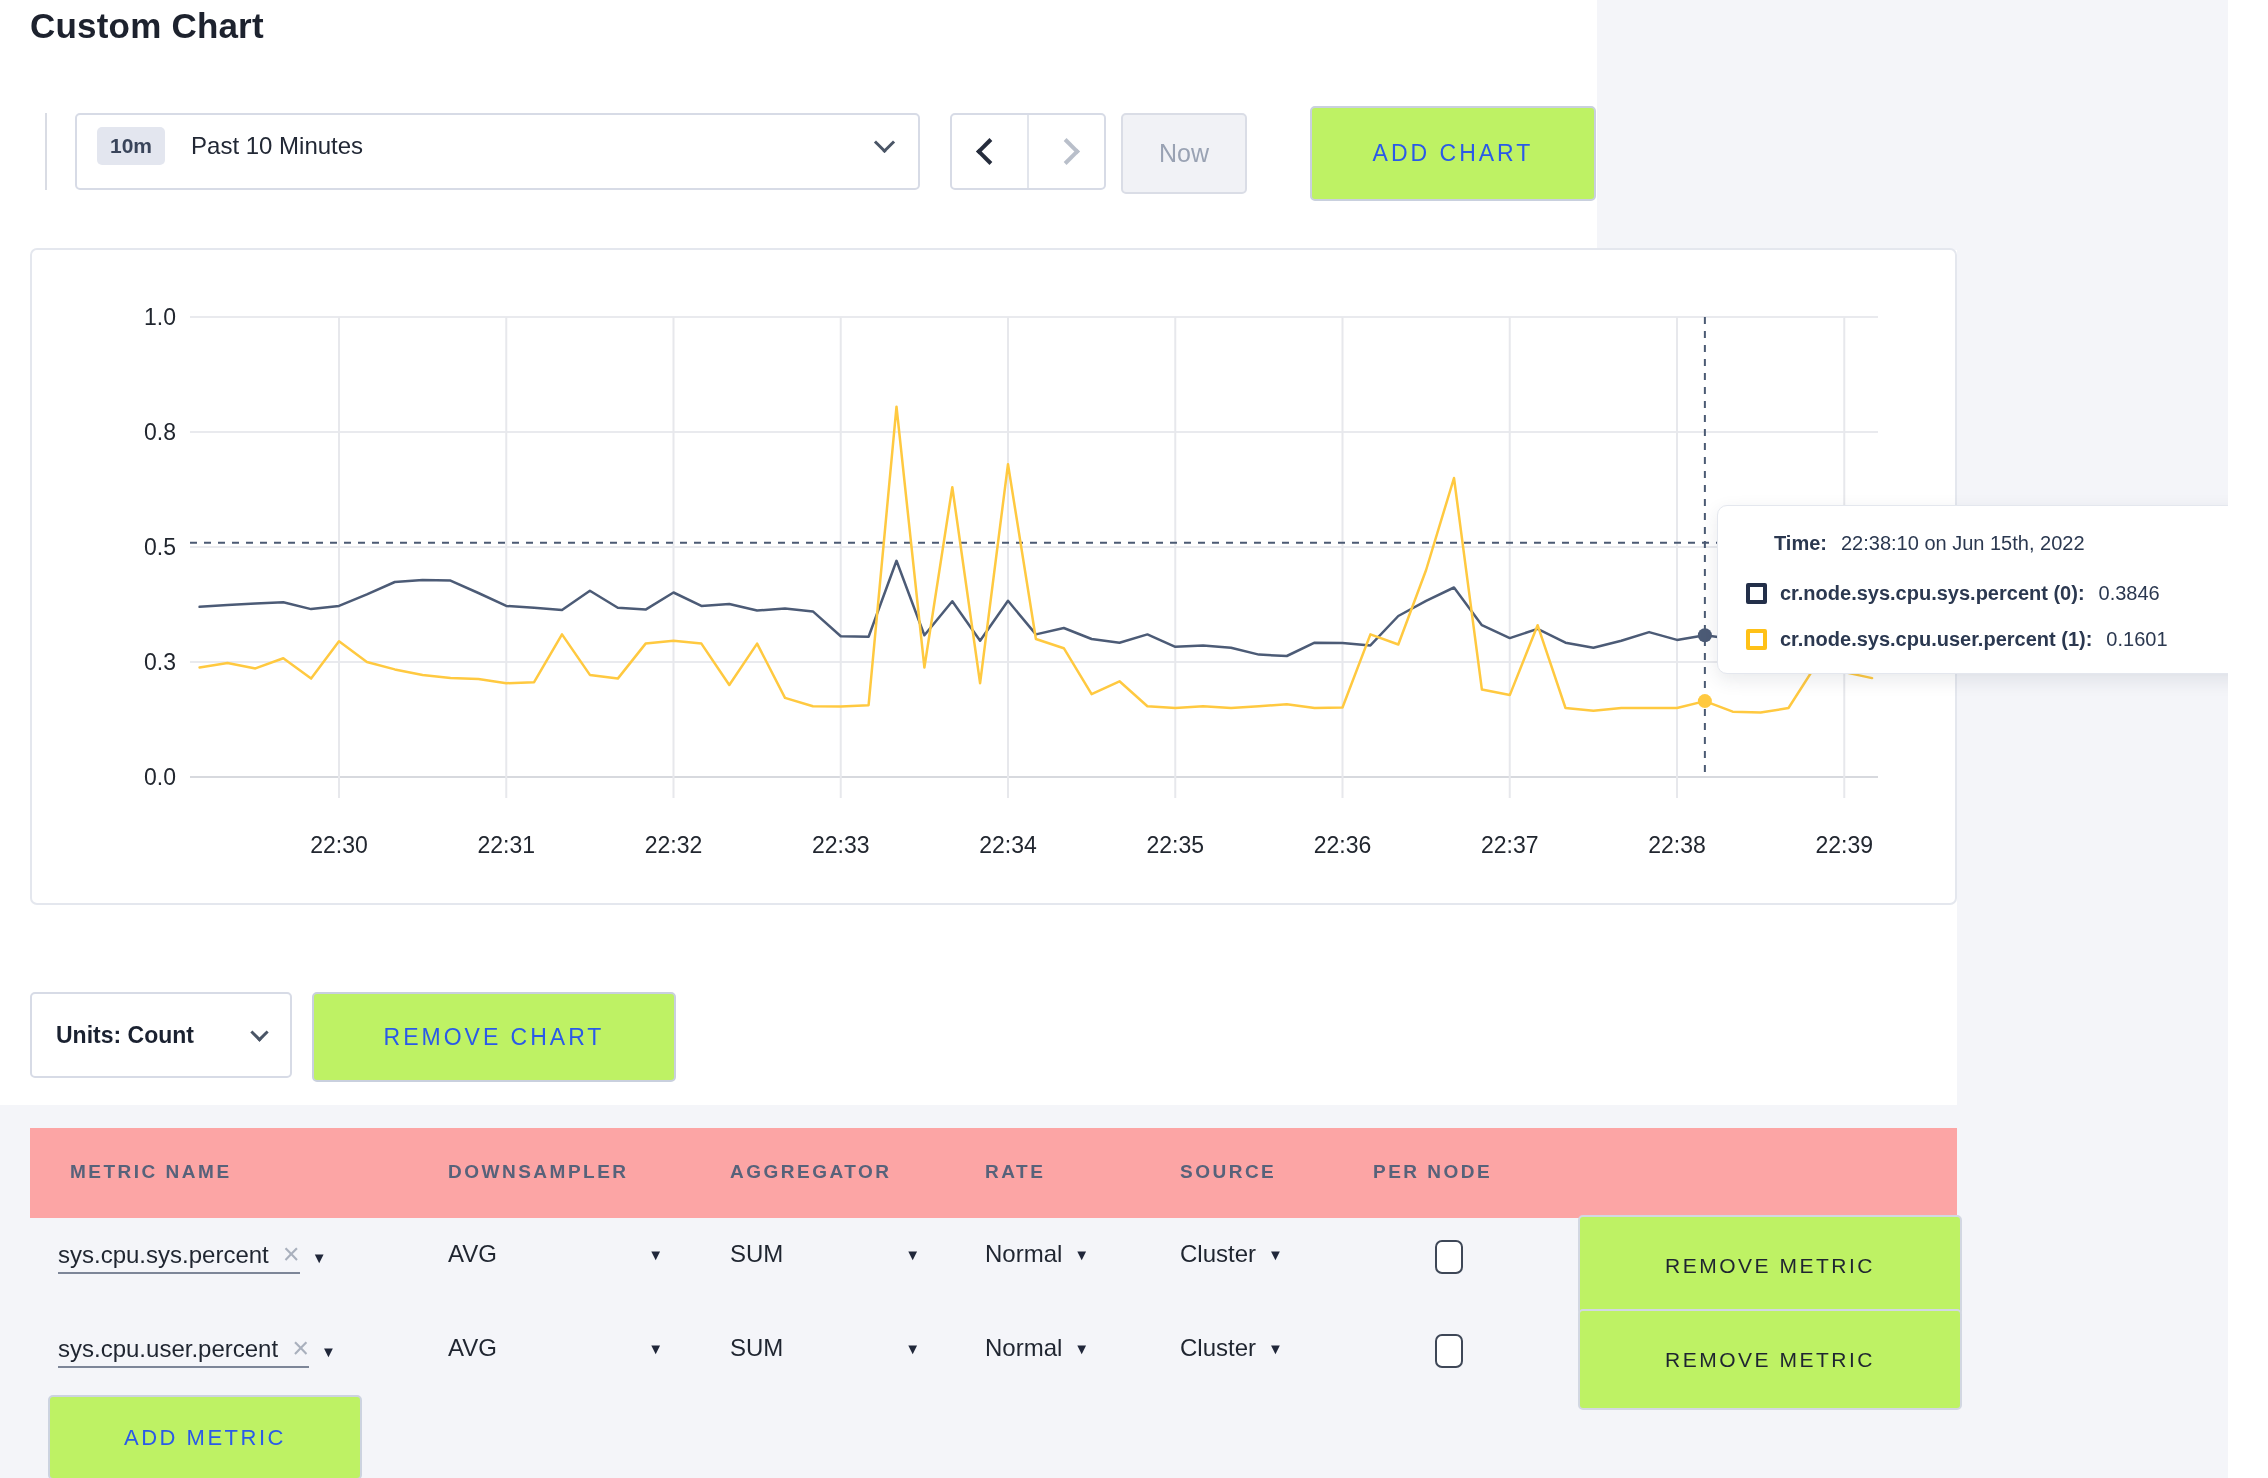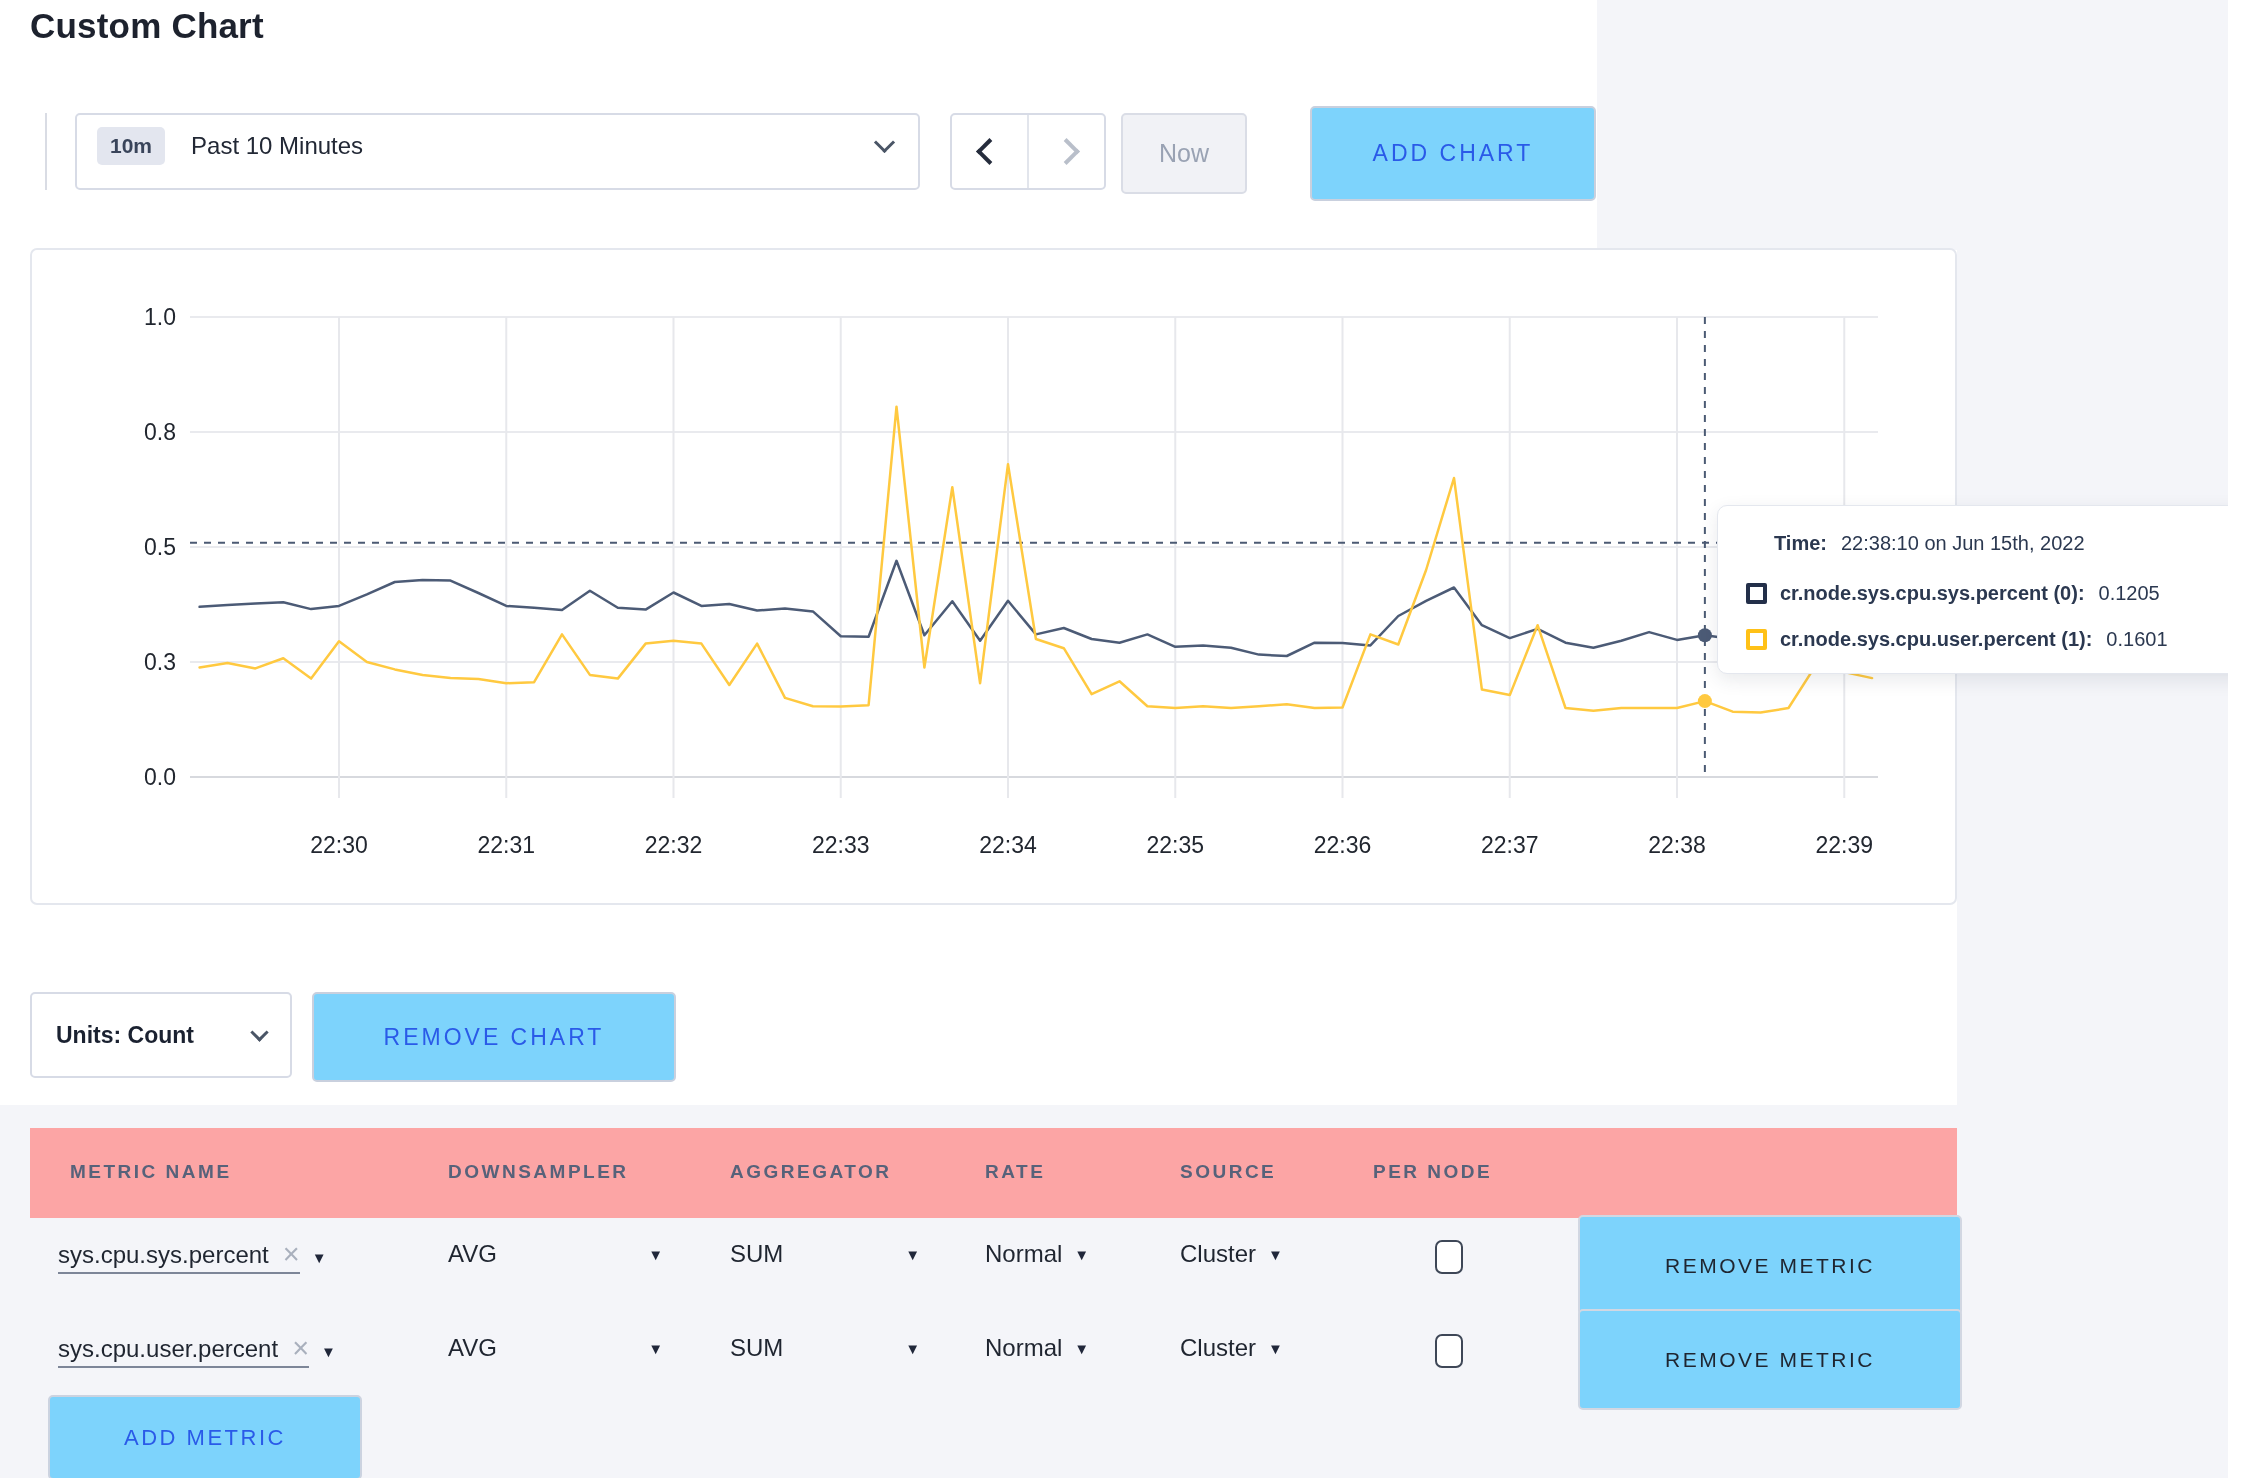--- a/index.html
+++ b/index.html
@@ -16,21 +16,21 @@
   .range-label{margin-left:26px;font-size:24px;color:#222835;}
   .chev{display:inline-block;width:12px;height:12px;border-right:3px solid #4a5566;border-bottom:3px solid #4a5566;transform:rotate(45deg);margin-top:-6px;}
   .spacer{flex:1;}
   .arrow-group{left:950px;top:113px;width:156px;height:77px;background:#fff;border:2px solid #d7dbe6;border-radius:5px;display:flex;box-sizing:border-box;}
   .arrow-cell{flex:1;display:flex;align-items:center;justify-content:center;cursor:pointer;}
   .arrow-cell.first{border-right:2px solid #e2e5ec;}
   .chev-left{display:inline-block;width:15px;height:15px;border-left:4px solid #252c3c;border-bottom:4px solid #252c3c;transform:rotate(45deg);}
   .chev-right{display:inline-block;width:15px;height:15px;border-right:4px solid #b9bfca;border-top:4px solid #b9bfca;transform:rotate(45deg);}
   .now-btn{left:1121px;top:113px;width:122px;height:77px;background:#f1f2f6;border:2px solid #dadde6;border-radius:5px;
            display:flex;align-items:center;justify-content:center;font-size:25px;color:#99a2b3;}
-  .blue-btn{background:#7dd3fc;border:2px solid #c9d0de;border-radius:5px;display:flex;align-items:center;justify-content:center;
+  .blue-btn{background:#bef264;border:2px solid #c9d0de;border-radius:5px;display:flex;align-items:center;justify-content:center;
             color:#2a5ae8;font-weight:500;cursor:pointer;}
   .add-chart{left:1310px;top:106px;width:282px;height:91px;font-size:23px;letter-spacing:3px;}
   
   .chart-card{left:30px;top:248px;width:1927px;height:657px;background:#fff;border:2px solid #e4e7ee;border-radius:7px;box-sizing:border-box;}
   svg text.tick{font-family:"Liberation Sans",sans-serif;font-size:23px;fill:#21262f;}
   .tooltip{left:1717px;top:505px;width:546px;height:167px;background:#fff;border:1px solid #e4e7ee;border-radius:10px;
            box-shadow:0 6px 18px rgba(40,50,70,.10);z-index:6;font-size:20px;color:#2b3850;}
   .tt-row{position:absolute;left:28px;display:flex;align-items:center;}
   .tt-label{font-weight:700;}
   .tt-value{margin-left:14px;font-weight:400;}
@@ -123,21 +123,21 @@
     </svg>
 
   <div class="abs tooltip">
     <div class="tt-row" style="top:26px;left:56px;">
       <span class="tt-label">Time:</span>
       <span class="tt-value">22:38:10 on Jun 15th, 2022</span>
     </div>
     <div class="tt-row" style="top:76px;">
       <span class="swatch" style="border-color: rgb(35, 47, 73);"></span>
       <span class="tt-label">cr.node.sys.cpu.sys.percent (0):</span>
-      <span class="tt-value">0.1205</span>
+      <span class="tt-value">0.3846</span>
     </div>
     <div class="tt-row" style="top:122px;">
       <span class="swatch" style="border-color: rgb(255, 193, 23);"></span>
       <span class="tt-label">cr.node.sys.cpu.user.percent (1):</span>
       <span class="tt-value">0.1601</span>
     </div>
   </div>
 
   <div class="abs select-box units-select" style="z-index:3;">
     <span>Units: Count</span>

